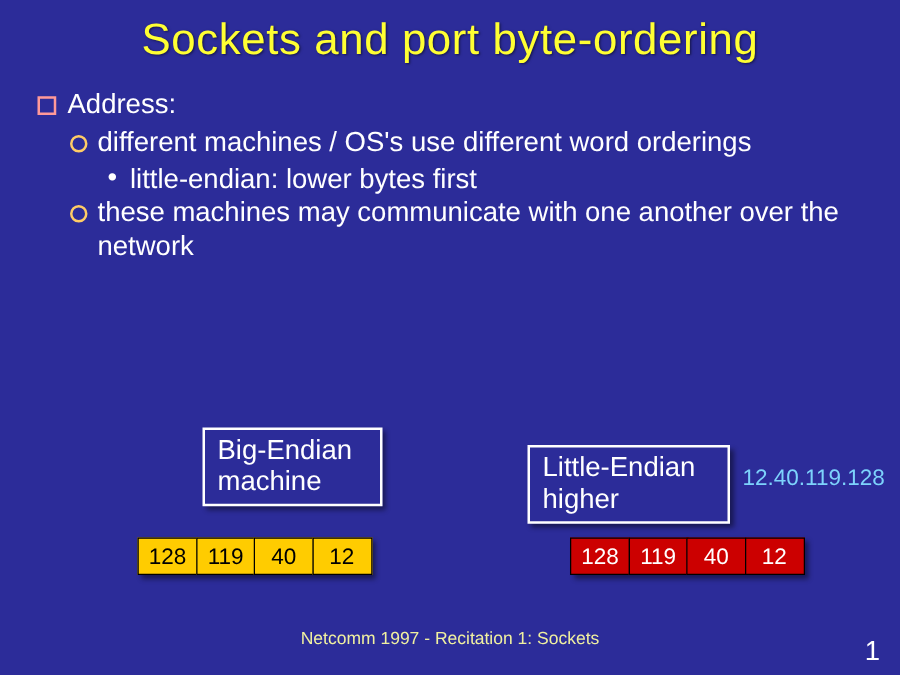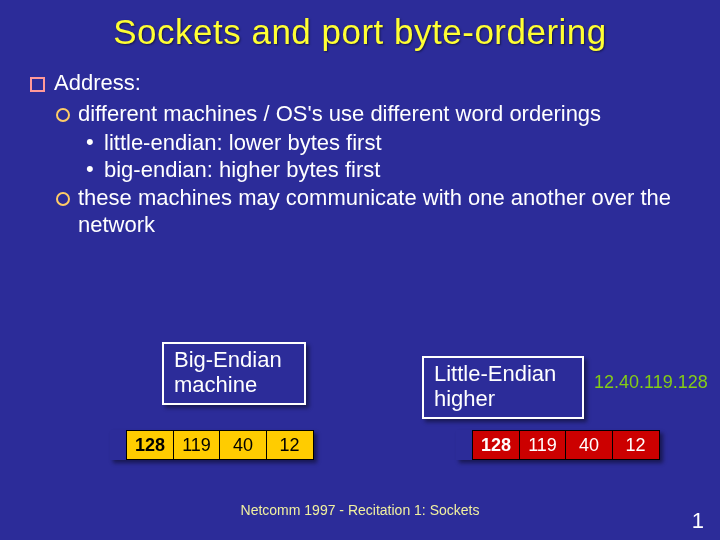--- a/index.html
+++ b/index.html
@@ -89,21 +89,21 @@
     color: #ffffff;
     font-size: 22px;
     line-height: 1.15;
     padding: 3px 10px 5px 10px;
     box-shadow: 3px 3px 4px rgba(0,0,0,0.45);
   }
   .big-box { left: 138px; top: 0; width: 144px; }
   .little-box { left: 398px; top: 14px; width: 162px; }
   .ip-label {
     position: absolute;
-    color: #84cc16;
+    color: #7dd3fc;
     font-size: 18px;
     white-space: nowrap;
   }
   .ip-left { left: 0px; top: 50px; }
   .ip-right { left: 570px; top: 30px; }
   .byte-row {
     position: absolute;
     display: flex;
     box-shadow: 3px 3px 4px rgba(0,0,0,0.45);
   }
@@ -119,21 +119,21 @@
     align-items: center;
     justify-content: center;
     font-family: Arial, Helvetica, sans-serif;
     font-size: 18px;
     color: #000;
   }
   .byte.wrong {
     background: #cc0000;
     color: #ffffff;
   }
-  .byte-row .byte:first-child { margin-left: 16px; font-weight: bold; }
+  .byte-row .byte:first-child { margin-left: 0; }
   .footer {
     position: absolute;
     bottom: 22px;
     left: 0;
     width: 100%;
     text-align: center;
     color: #f0f0a0;
     font-family: Arial, Helvetica, sans-serif;
     font-size: 14px;
   }
@@ -150,21 +150,20 @@
 <body>
 
 <div class="slide">
 
   <h1 class="title">Sockets and port byte-ordering</h1>
 
   <div class="content">
     <div class="lvl1">Address:</div>
     <div class="lvl2">different machines / OS's use different word orderings</div>
     <div class="lvl3">little-endian: lower bytes first</div>
-    <div class="lvl3">big-endian: higher bytes first</div>
     <div class="lvl2">these machines may communicate with one another over the network</div>
   </div>
 
   <div class="diagram">
 
     <div class="machine-box big-box">Big-Endian machine</div>
     <div class="machine-box little-box">Little-Endian higher</div>
 
     <div class="ip-label ip-right">12.40.119.128</div>
 

